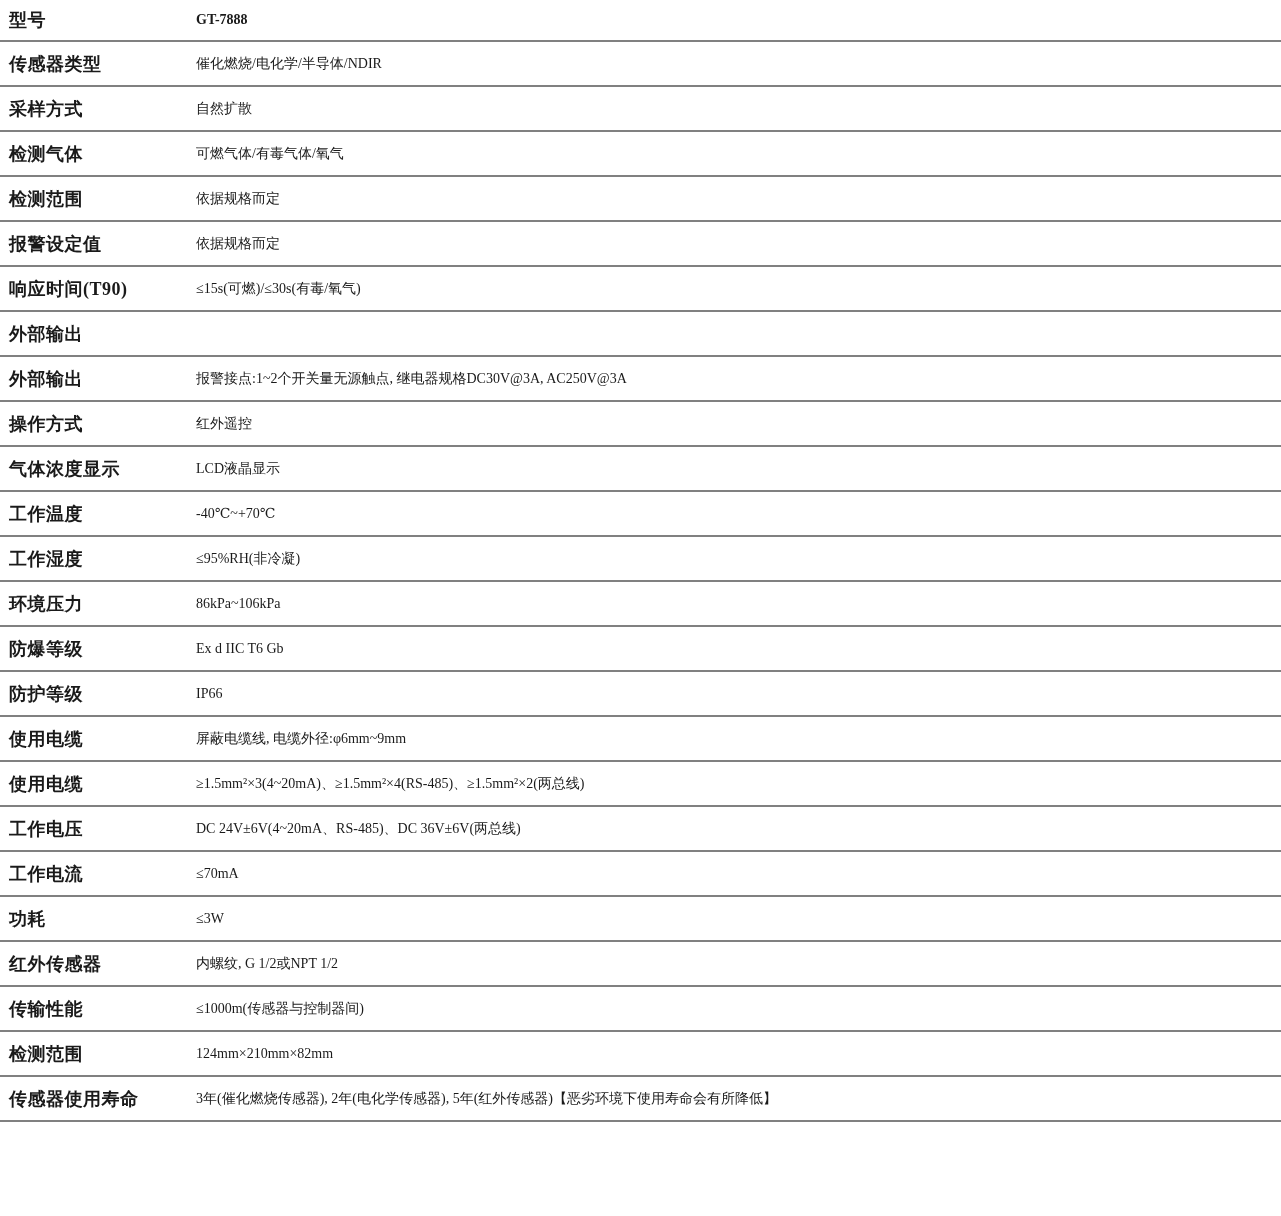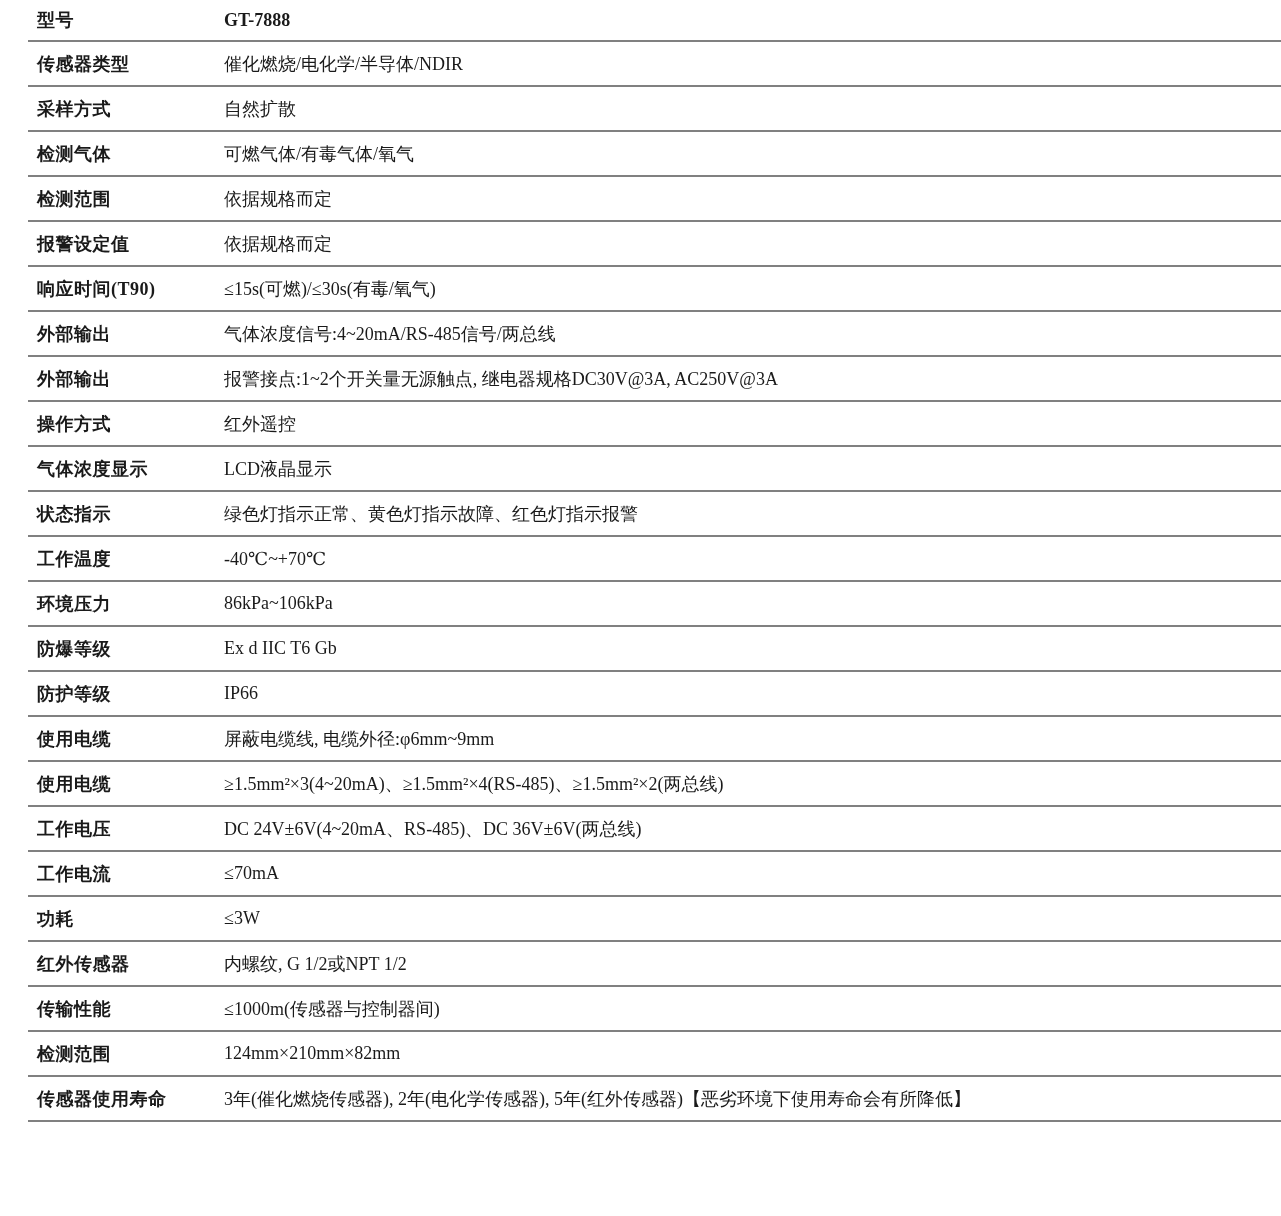--- a/index.html
+++ b/index.html
@@ -13,37 +13,36 @@
     font-family: "Liberation Serif", "DejaVu Serif", serif;
     color: #1a1a1a;
     background: #ffffff;
   }
   .spec-row {
     display: flex;
     align-items: center;
     height: 45px;
     box-sizing: border-box;
     border-bottom: 2px solid #808080;
-    margin-left: 28px;
   }
   .spec-row.first {
     height: 42px;
   }
   .spec-label {
     width: 196px;
     flex: 0 0 196px;
     box-sizing: border-box;
     padding-left: 9px;
     font-size: 18px;
     font-weight: bold;
     letter-spacing: 0.5px;
     white-space: nowrap;
   }
   .spec-value {
-    font-size: 18px;
+    font-size: 14px;
     font-weight: normal;
     white-space: nowrap;
   }
   .spec-value.bold {
     font-weight: bold;
   }
 </style>
 </head>
 <body>
 
@@ -79,48 +78,47 @@
     <div class="spec-value">依据规格而定</div>
   </div>
 
   <div class="spec-row">
     <div class="spec-label">响应时间(T90)</div>
     <div class="spec-value">≤15s(可燃)/≤30s(有毒/氧气)</div>
   </div>
 
   <div class="spec-row">
     <div class="spec-label">外部输出</div>
-    <div class="spec-value">气体浓度信号:4~20mA/RS-485信号/两总线</div>
   </div>
 
   <div class="spec-row">
     <div class="spec-label">外部输出</div>
     <div class="spec-value">报警接点:1~2个开关量无源触点, 继电器规格DC30V@3A, AC250V@3A</div>
   </div>
 
   <div class="spec-row">
     <div class="spec-label">操作方式</div>
     <div class="spec-value">红外遥控</div>
   </div>
 
   <div class="spec-row">
     <div class="spec-label">气体浓度显示</div>
     <div class="spec-value">LCD液晶显示</div>
   </div>
 
-  <div class="spec-row">
-    <div class="spec-label">状态指示</div>
-    <div class="spec-value">绿色灯指示正常、黄色灯指示故障、红色灯指示报警</div>
-  </div>
 
   <div class="spec-row">
     <div class="spec-label">工作温度</div>
     <div class="spec-value">-40℃~+70℃</div>
   </div>
 
+  <div class="spec-row">
+    <div class="spec-label">工作湿度</div>
+    <div class="spec-value">≤95%RH(非冷凝)</div>
+  </div>
 
   <div class="spec-row">
     <div class="spec-label">环境压力</div>
     <div class="spec-value">86kPa~106kPa</div>
   </div>
 
   <div class="spec-row">
     <div class="spec-label">防爆等级</div>
     <div class="spec-value">Ex d IIC T6 Gb</div>
   </div>

